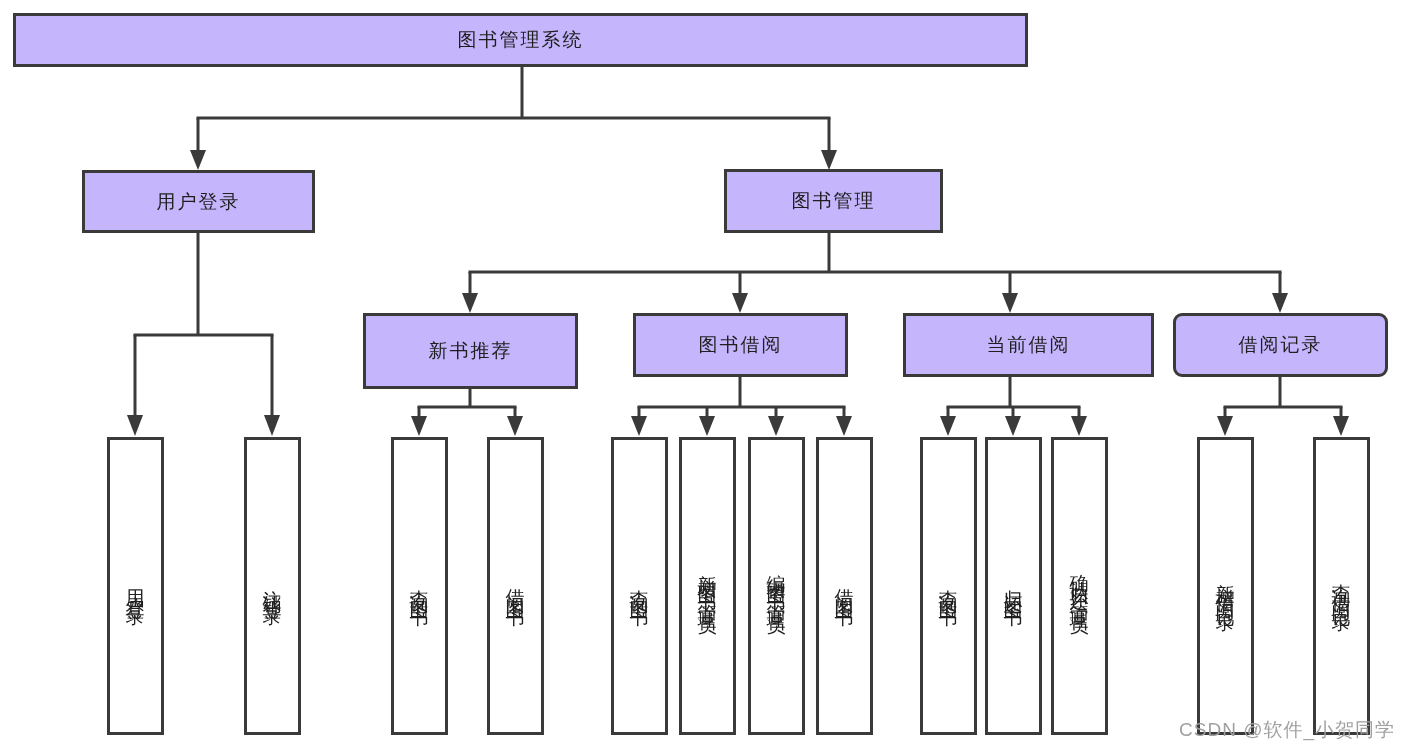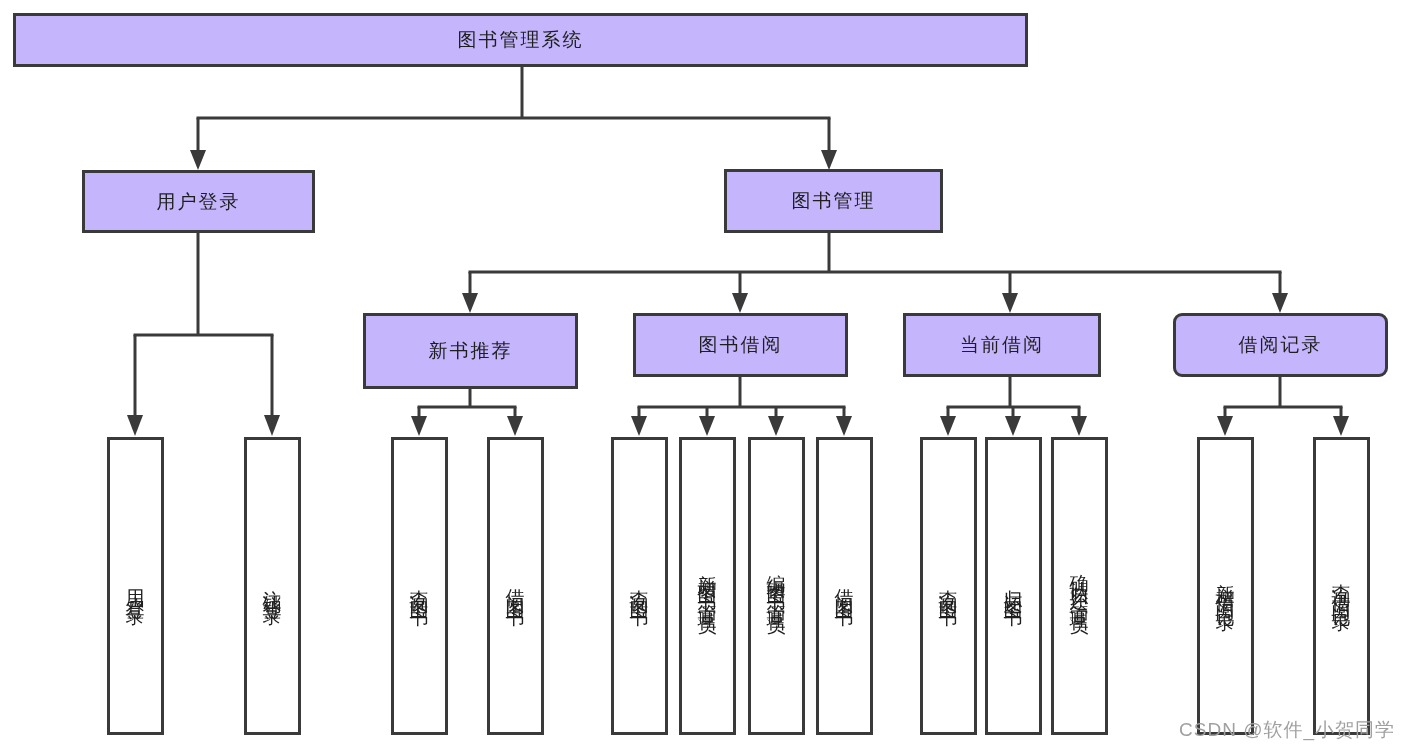--- a/index.html
+++ b/index.html
@@ -48,21 +48,21 @@
     text-orientation: mixed;
     letter-spacing: 6px;
     line-height: 1;
   }
   
   .n-root   { left:13px;   top:13px;  width:1015px; height:54px; }
   .n-ulogin { left:82px;   top:170px; width:233px;  height:63px; }
   .n-bmgmt  { left:724px;  top:169px; width:219px;  height:64px; }
   .n-nbr    { left:363px;  top:313px; width:215px;  height:76px; }
   .n-bb     { left:633px;  top:313px; width:215px;  height:64px; }
-  .n-cb     { left:903px;  top:313px; width:198px;  height:64px; }
+  .n-cb     { left:903px;  top:313px; width:251px;  height:64px; }
   .n-br     { left:1173px; top:313px; width:215px;  height:64px;border-radius:9px; }
   
   .leaf { top:437px; width:57px; height:298px; }
   .v1  { left:107px;  }
   .v2  { left:244px;  }
   .v3  { left:391px;  }
   .v4  { left:487px;  }
   .v5  { left:611px;  }
   .v6  { left:679px;  }
   .v7  { left:748px;  }

